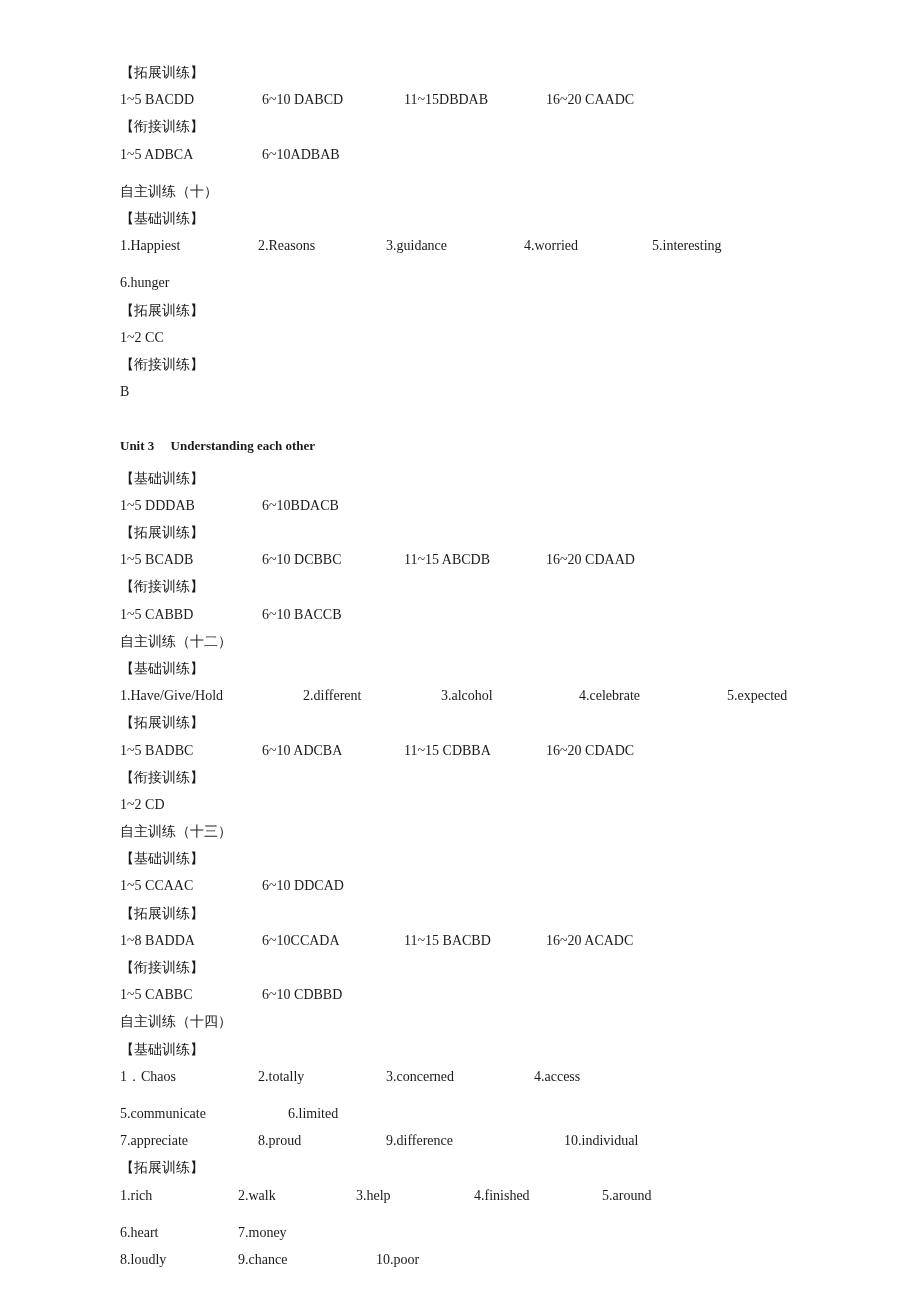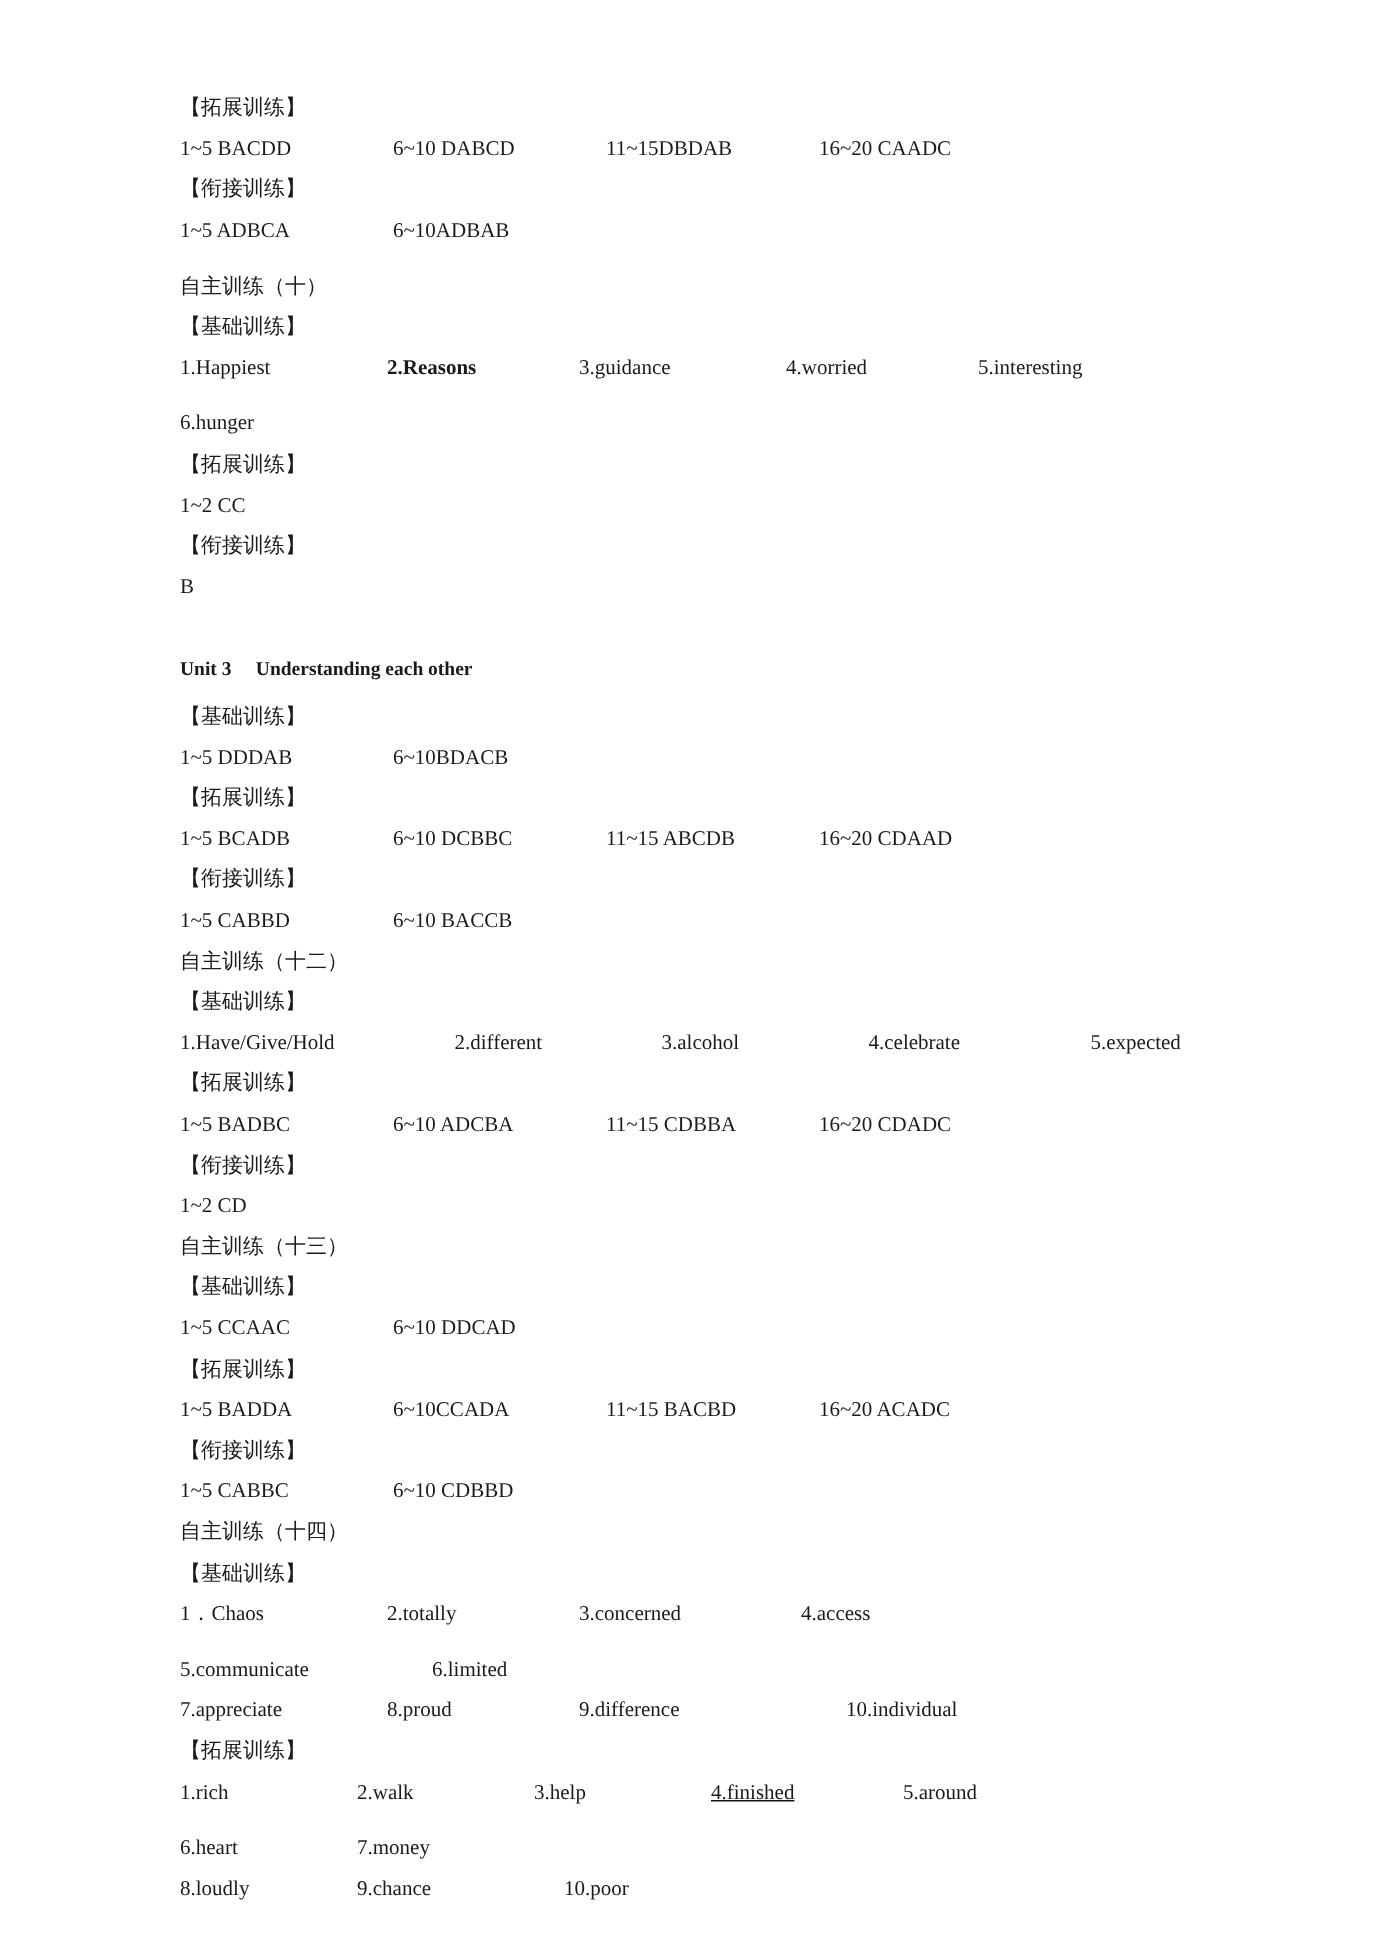--- a/index.html
+++ b/index.html
@@ -63,21 +63,21 @@
     </div>
   </div>
 
   <div class="spacer"></div>
 
   <div>
     <div class="section-line">自主训练（十）</div>
     <div class="section-line">【基础训练】</div>
     <div class="grid-row section-line">
       <span style="min-width:110px;margin-right:16px;">1.Happiest</span>
-      <span style="min-width:100px;margin-right:16px;font-weight:bold;">2.Reasons</span>
+      <span style="min-width:100px;margin-right:16px;">2.Reasons</span>
       <span style="min-width:110px;margin-right:16px;">3.guidance</span>
       <span style="min-width:100px;margin-right:16px;">4.worried</span>
       <span style="min-width:130px;margin-right:16px;">5.interesting</span>
       <span>6.hunger</span>
     </div>
     <div class="section-line">【拓展训练】</div>
     <div class="section-line">1~2 CC</div>
     <div class="section-line">【衔接训练】</div>
     <div class="section-line">B</div>
   </div>
@@ -129,21 +129,21 @@
 
   <div>
     <div class="section-line">自主训练（十三）</div>
     <div class="section-line">【基础训练】</div>
     <div class="grid-row section-line">
       <span class="answer-cell">1~5 CCAAC</span>
       <span class="answer-cell">6~10 DDCAD</span>
     </div>
     <div class="section-line">【拓展训练】</div>
     <div class="grid-row section-line">
-      <span class="answer-cell">1~5 BADDA</span>
+      <span class="answer-cell">1~8 BADDA</span>
       <span class="answer-cell">6~10CCADA</span>
       <span class="answer-cell">11~15 BACBD</span>
       <span class="answer-cell">16~20 ACADC</span>
     </div>
     <div class="section-line">【衔接训练】</div>
     <div class="grid-row section-line">
       <span class="answer-cell">1~5 CABBC</span>
       <span class="answer-cell">6~10 CDBBD</span>
     </div>
   </div>
@@ -163,21 +163,21 @@
       <span style="min-width:110px;margin-right:16px;">7.appreciate</span>
       <span style="min-width:100px;margin-right:16px;">8.proud</span>
       <span style="min-width:150px;margin-right:16px;">9.difference</span>
       <span>10.individual</span>
     </div>
     <div class="section-line">【拓展训练】</div>
     <div class="grid-row section-line">
       <span style="min-width:90px;margin-right:16px;">1.rich</span>
       <span style="min-width:90px;margin-right:16px;">2.walk</span>
       <span style="min-width:90px;margin-right:16px;">3.help</span>
-      <span style="min-width:100px;margin-right:16px;text-decoration:underline;">4.finished</span>
+      <span style="min-width:100px;margin-right:16px;">4.finished</span>
       <span style="min-width:100px;margin-right:16px;">5.around</span>
       <span style="min-width:90px;margin-right:16px;">6.heart</span>
       <span>7.money</span>
     </div>
     <div class="grid-row section-line">
       <span style="min-width:90px;margin-right:16px;">8.loudly</span>
       <span style="min-width:110px;margin-right:16px;">9.chance</span>
       <span>10.poor</span>
     </div>
   </div>

